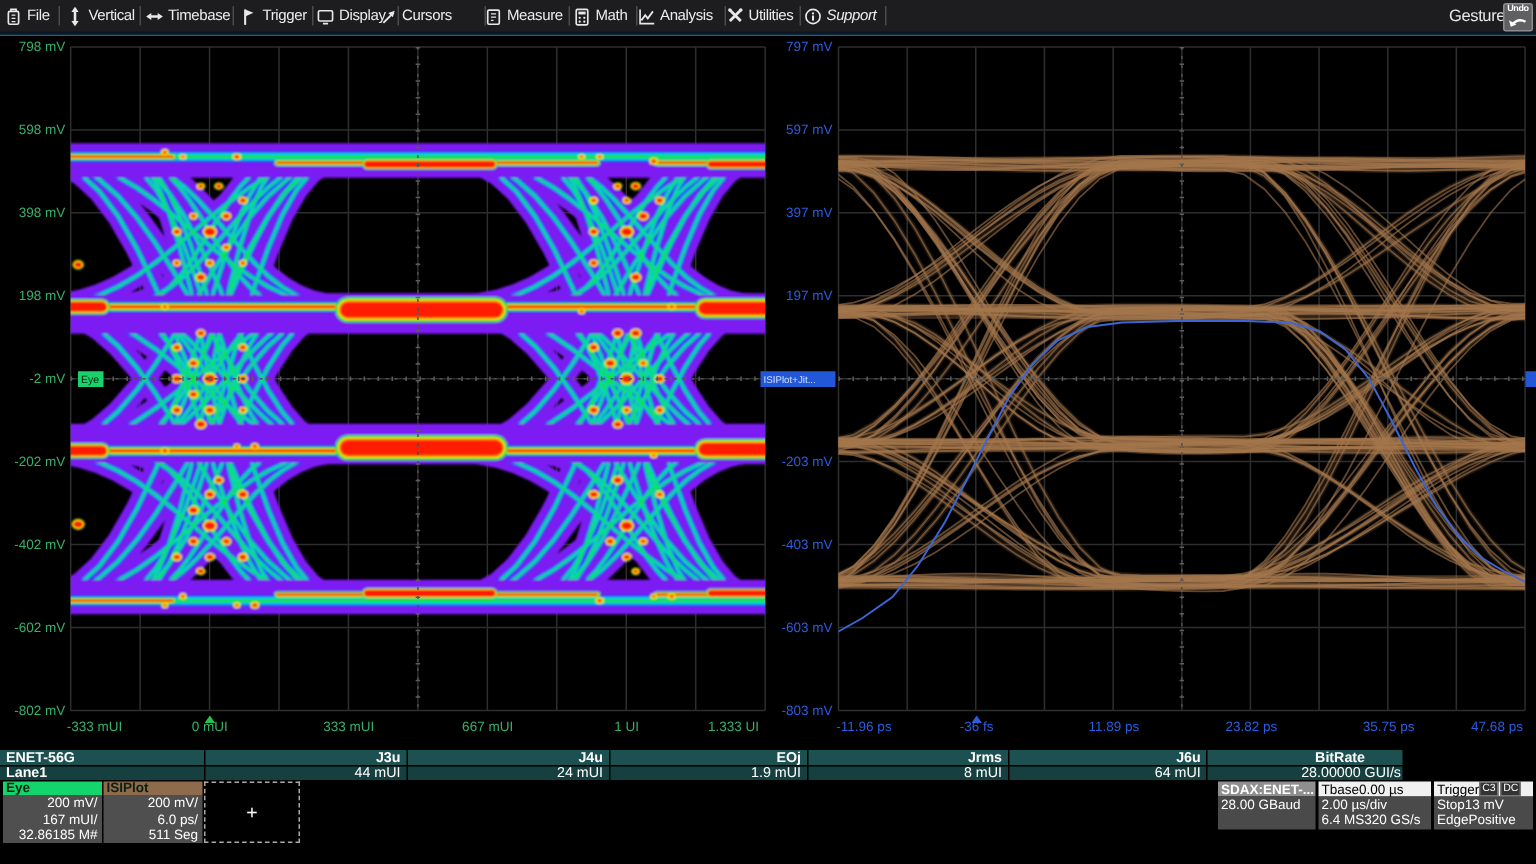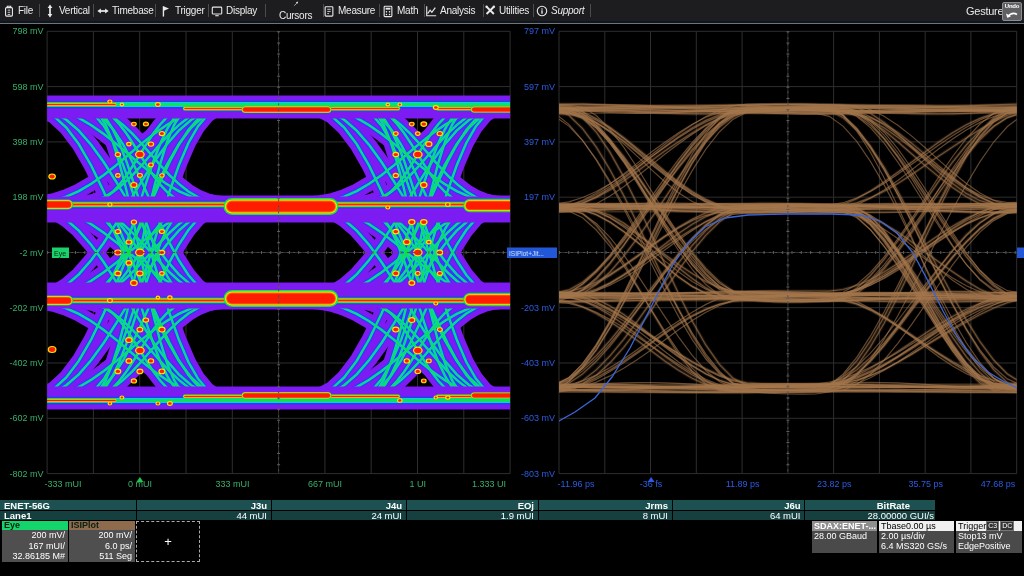--- a/index.html
+++ b/index.html
@@ -1,18 +1,18 @@
 <!DOCTYPE html>
 <html><head>
 <meta charset="utf-8">
 <style>
 * { margin:0; padding:0; box-sizing:border-box; }
 html,body { width:1024px; height:576px; background:#000; overflow:hidden;
   font-family:"Liberation Sans", sans-serif; }
-#root { position:relative; width:1024px; height:486px; background:#737373; }
+#root { position:relative; width:1024px; height:486px; background:#0369a1; }
 .abs { position:absolute; }
 
 #menubar { position:absolute; left:0; top:0; width:1024px; height:23px; background:#1d1d1f;
   border-bottom:2px solid #0d1724; color:#ececec; font-size:10px; letter-spacing:-0.25px; }
 .mi { position:absolute; top:0; height:21px; display:flex; align-items:center; gap:3px; white-space:nowrap; }
 .msep { position:absolute; top:4px; width:1px; height:13px; background:#4b4b4b; }
 #gesture { position:absolute; left:966px; top:5px; font-size:11px; color:#e8e8e8; }
 #undo { position:absolute; left:1002px; top:2px; width:20px; height:19px; background:#606062;
   border:1px solid #8d8d8f; border-radius:2px; text-align:center; }
 #undo .ut { font-size:6px; font-weight:bold; color:#fff; line-height:7px; }
@@ -69,21 +69,21 @@
         </svg>
         <span>Trigger</span>
       </div>
       <div class="mi" style="left:211px;">
         <svg class="micon" width="12" height="14" viewBox="0 0 14 16">
           <rect x="1.5" y="3.5" width="11" height="8" rx="1" fill="none" stroke="#e8e8e8" stroke-width="1.3"></rect>
           <path d="M5,13.5 L9,13.5" stroke="#e8e8e8" stroke-width="1.3"></path>
         </svg>
         <span>Display</span>
       </div>
-      <div class="mi" style="left:279px;flex-direction:column;">
+      <div class="mi" style="left:253px;">
         <svg class="micon" width="12" height="14" viewBox="0 0 14 16">
           <path d="M3,13 L11,5" stroke="#e8e8e8" stroke-width="1.5"></path>
           <path d="M11.8,3.6 L6.8,5.2 L10.4,8.6 Z" fill="#e8e8e8"></path>
         </svg>
         <span>Cursors</span>
       </div>
       <div class="mi" style="left:323px;">
         <svg class="micon" width="12" height="14" viewBox="0 0 14 16">
           <rect x="2.5" y="3" width="9" height="11" rx="1" fill="none" stroke="#e8e8e8" stroke-width="1.3"></rect>
           <path d="M5,6 L9,6 M5,8.5 L9,8.5 M5,11 L7,11" stroke="#e8e8e8" stroke-width="1"></path>

